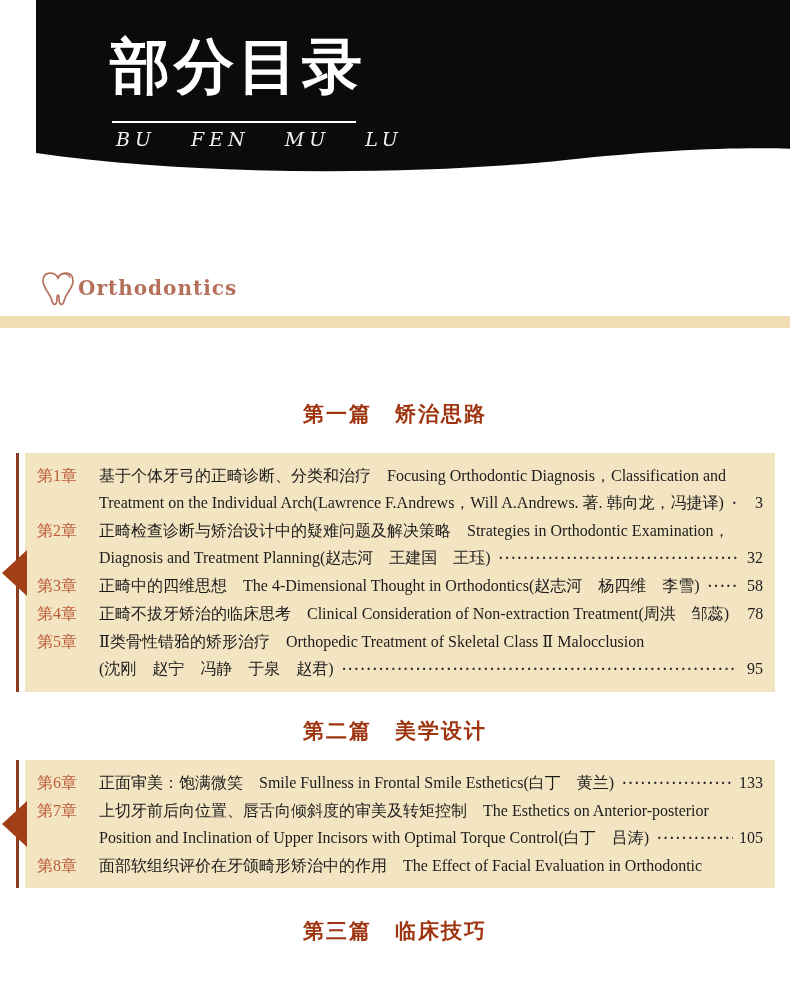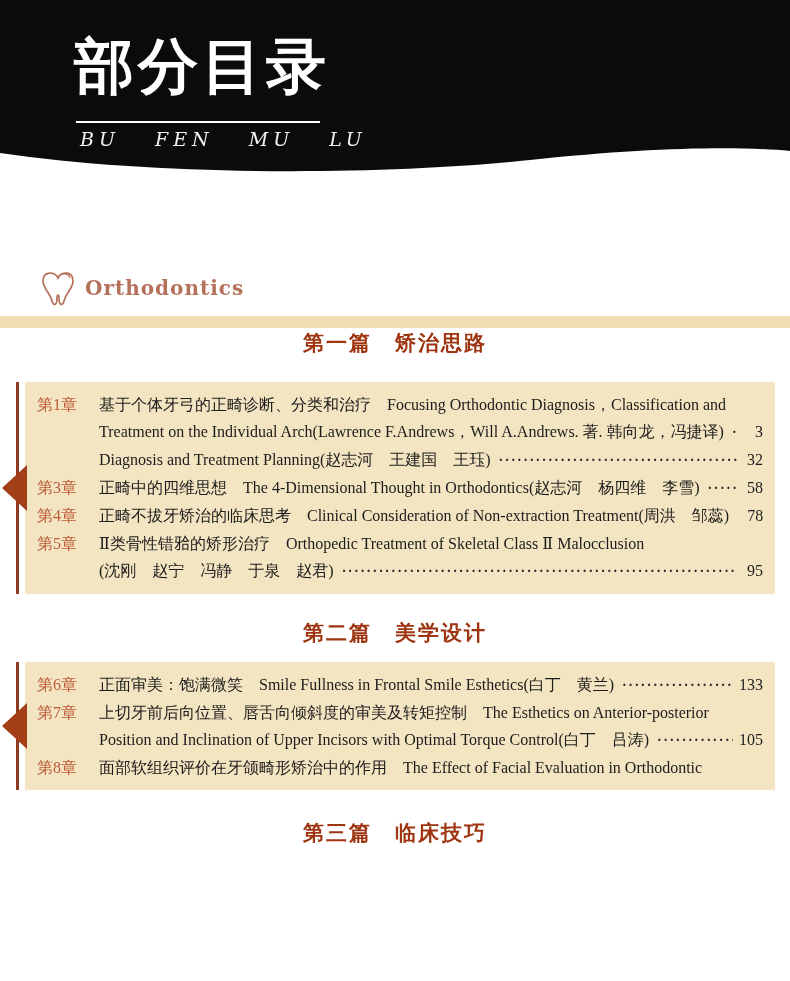--- a/index.html
+++ b/index.html
@@ -3,54 +3,54 @@
 <meta charset="utf-8">
 <style>
   html,body{margin:0;padding:0;}
   body{
     width:790px;height:981px;overflow:hidden;position:relative;
     background:#ffffff;
     font-family:"Liberation Serif","DejaVu Serif",serif;
     color:#1c1c1c;
   }
   
-  .banner{position:relative;width:662px;height:180px;}
+  .banner{position:relative;width:662px;height:180px;margin-left:36px;}
   .banner svg{position:absolute;left:0;top:0;display:block;}
   .banner-title{
     position:absolute;left:74px;top:30px;
     font-family:"DejaVu Sans","Liberation Sans",sans-serif;
     font-weight:900;font-size:60px;letter-spacing:4px;color:#ffffff;line-height:1.2;
   }
   .banner-rule{position:absolute;left:76px;top:121px;width:244px;height:2px;background:#ffffff;}
   .banner-pinyin{
     position:absolute;left:80px;top:128px;
     font-family:"DejaVu Serif","Liberation Serif",serif;
     font-style:italic;font-size:19px;letter-spacing:5px;word-spacing:24px;color:#f2f2f2;
   }
   
   .page-head{
     display:flex;justify-content:space-between;align-items:flex-end;
     margin:82px 28px 0 38px;height:46px;
   }
   .mulu-title{
     font-size:36px;font-weight:bold;color:#A5512B;letter-spacing:2px;line-height:1;
   }
-  .brand{display:flex;align-items:center;gap:7px;}
+  .brand{display:flex;align-items:center;}
   .brand svg{display:block;}
   .brand-text{
     font-size:20px;font-weight:bold;color:#B5705A;letter-spacing:1px;
     font-family:"DejaVu Serif","Liberation Serif",serif;
   }
   .band{width:790px;height:12px;background:#F1DDB3;margin-top:8px;}
   
   .section-title{
     text-align:center;font-size:21px;font-weight:bold;color:#9E3510;
     letter-spacing:2px;line-height:30px;
   }
-  .sec-1 .section-title{margin-bottom:24px;}
+  .sec-1 .section-title{margin-top:71px;margin-bottom:24px;}
   .sec-2 .section-title{margin-top:24px;margin-bottom:14px;}
   .sec-3 .section-title{margin-top:28px;margin-bottom:14px;}
   .box-wrap{position:relative;padding-left:25px;padding-right:15px;border-radius:11px;}
   .deco-line{position:absolute;left:16px;top:0;bottom:0;width:3px;background:#8C3A20;}
   .deco-tri{
     position:absolute;left:2px;top:50%;transform:translateY(-50%);
     width:0;height:0;
     border-top:23px solid transparent;border-bottom:23px solid transparent;
     border-right:25px solid #A33F16;
   }
@@ -105,20 +105,25 @@
 
   </div>
 
   <div class="toc-line">
     <span class="chap-label"></span>
     <span class="chap-text">Treatment on the Individual Arch(Lawrence F.Andrews，Will A.Andrews. 著. 韩向龙，冯捷译)</span>
     <span class="leader"></span>
     <span class="page-num">3</span>
   </div>
 
+  <div class="toc-line">
+    <span class="chap-label">第2章</span>
+    <span class="chap-text">正畸检查诊断与矫治设计中的疑难问题及解决策略　Strategies in Orthodontic Examination，</span>
+
+  </div>
 
   <div class="toc-line">
     <span class="chap-label"></span>
     <span class="chap-text">Diagnosis and Treatment Planning(赵志河　王建国　王珏)</span>
     <span class="leader"></span>
     <span class="page-num">32</span>
   </div>
 
   <div class="toc-line">
     <span class="chap-label">第3章</span>

